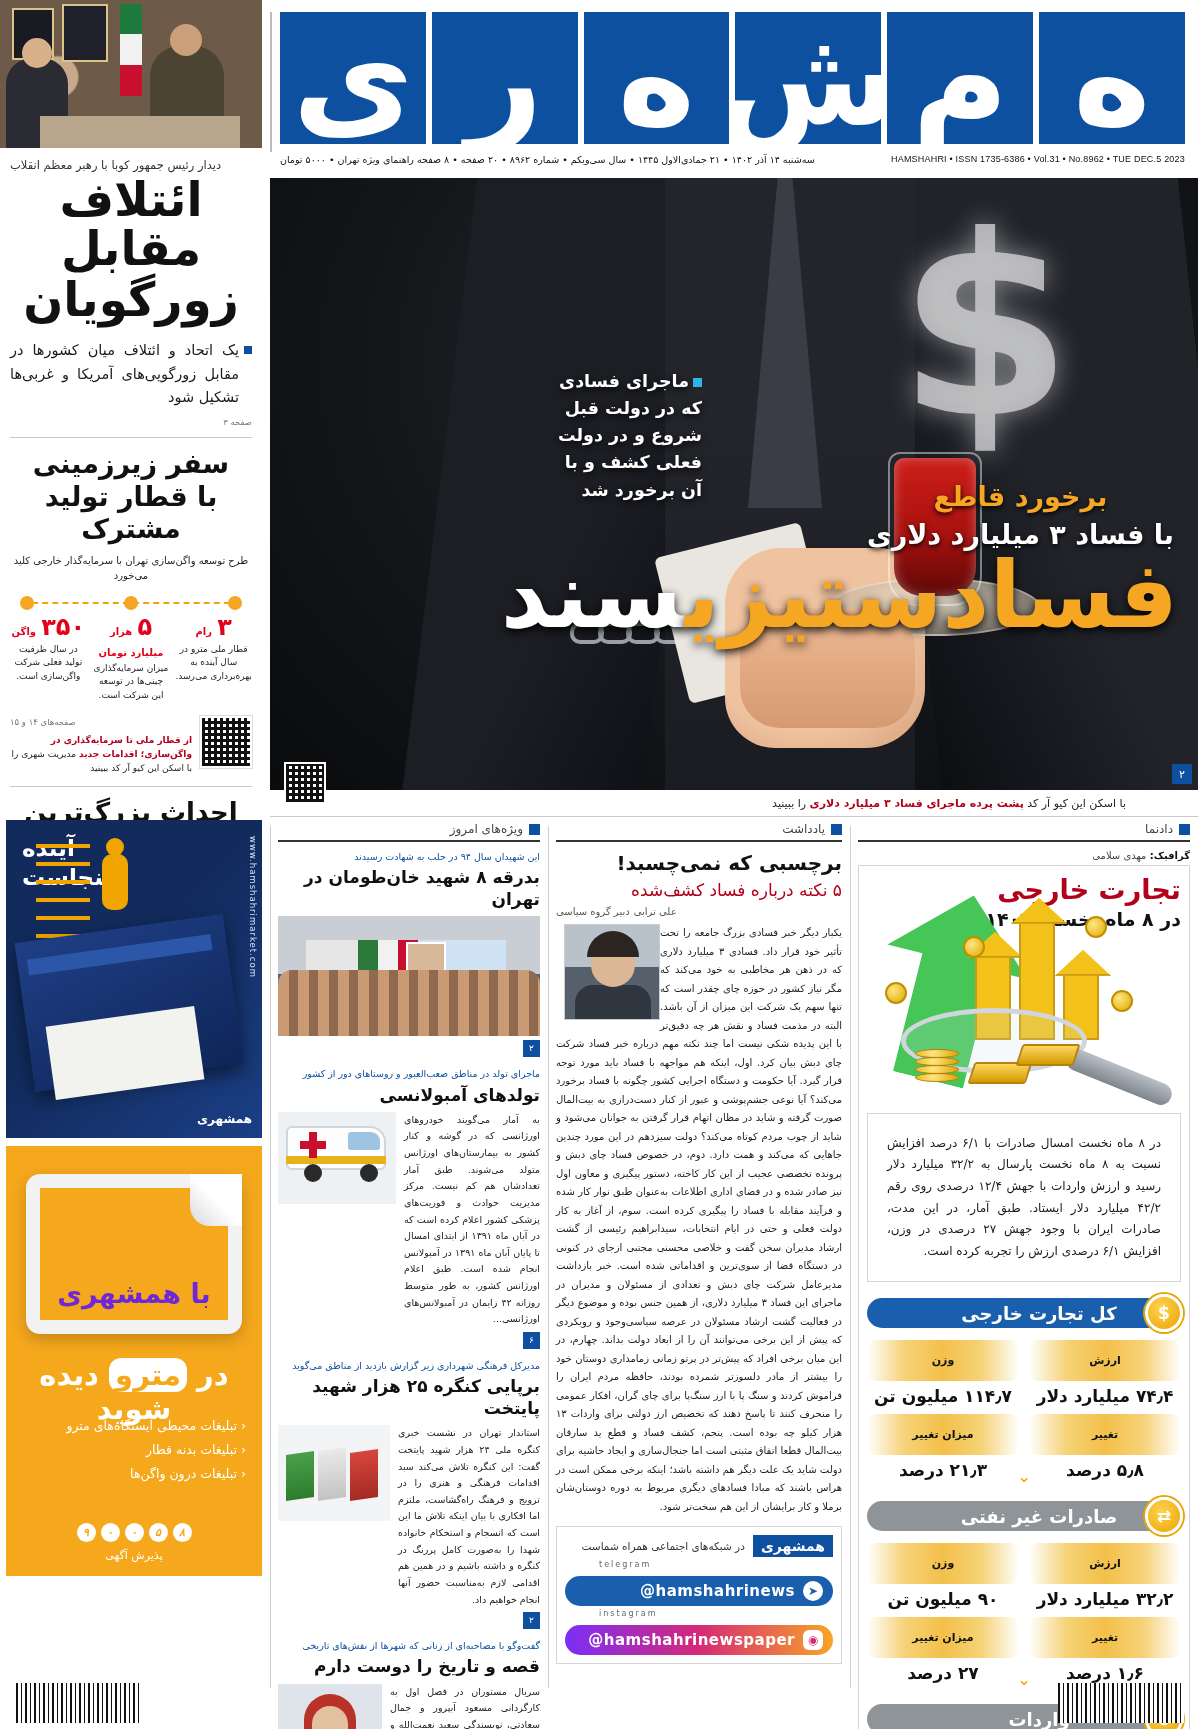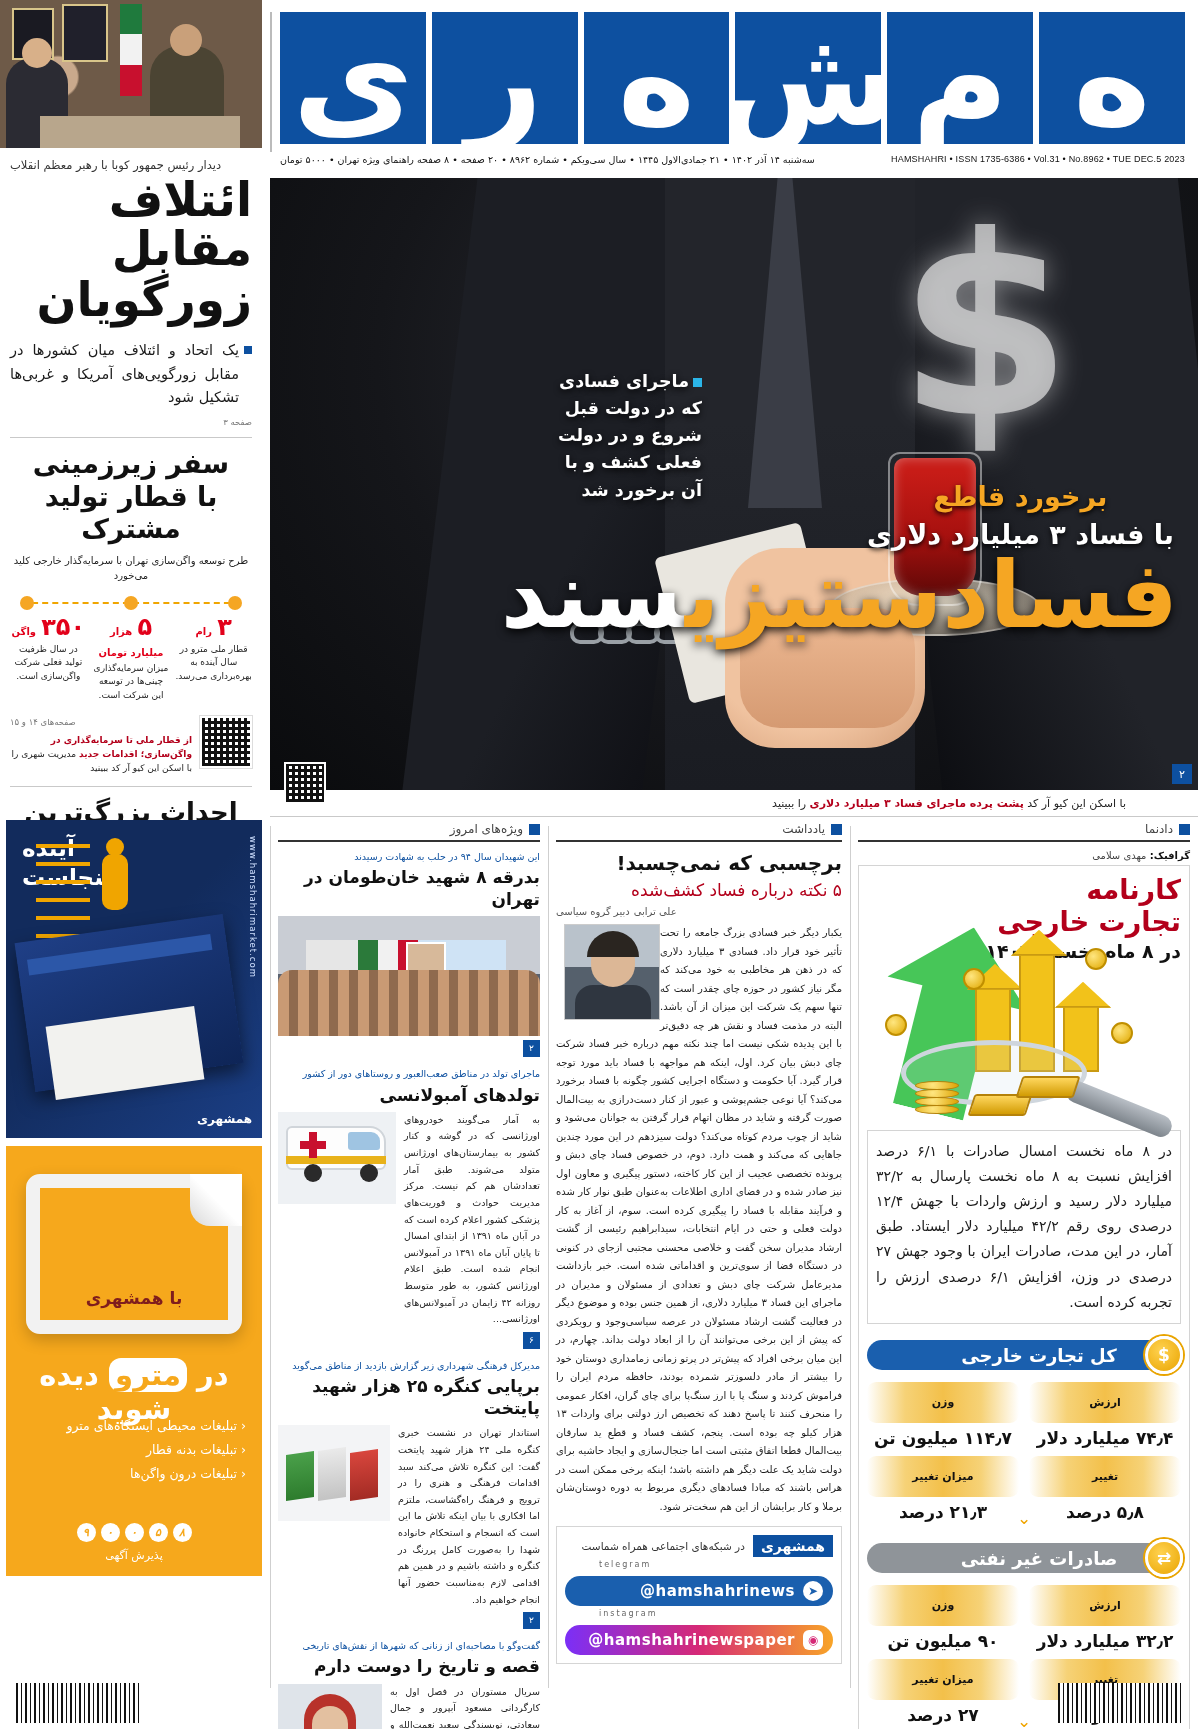--- a/index.html
+++ b/index.html
@@ -43,21 +43,21 @@
      display:flex; align-items:center; justify-content:center; }
   .dateline { position:absolute; left:18px; top:150px; width:905px; height:18px;
      display:flex; justify-content:space-between; align-items:center;
      font-size:9.5px; color:#111; letter-spacing:.2px; }
   .dateline .en { direction:ltr; font-family:"Liberation Sans",sans-serif; font-size:9px; }
   .dateline .fa { font-size:9.5px; }
 
   
   .leftcol { position:absolute; left:0; top:152px; width:262px; height:630px; padding:0 10px; }
   .kicker { font-size:11.5px; color:#333; text-align:left; margin:6px 0 4px; }
-  .h1 { font-size:47px; font-weight:700; line-height:1.04; color:#111; text-align:right; letter-spacing:-1px; }
+  .h1 { font-size:47px; font-weight:700; line-height:1.04; color:#111; text-align:center; letter-spacing:-1px; }
   .h1.l2 { margin-top:2px; }
   .bullet-line { display:flex; gap:5px; align-items:flex-start; margin-top:14px; }
   .bullet-sq { width:8px; height:8px; background:#0d50a0; margin-top:7px; flex:0 0 8px; }
   .sub { font-size:14.5px; line-height:1.65; color:#1a1a1a; text-align:justify; }
   .pageref { font-size:8.5px; color:#777; margin-top:7px; }
   .hr { height:1px; background:#c9c9c9; margin:10px 0; }
   .h2 { font-size:27px; font-weight:700; line-height:1.2; color:#111; text-align:center; }
   .deck { font-size:10px; color:#222; text-align:center; margin-top:7px; line-height:1.5; }
 
   .dotrail { position:relative; height:16px; margin:12px 2px 2px; }
@@ -176,22 +176,22 @@
   .adbook .fig { position:absolute; left:96px; top:34px; width:26px; height:56px; background:#f0a500; border-radius:10px; }
   .adbook .fig:after{content:"";position:absolute;left:4px;top:-16px;width:18px;height:18px;border-radius:50%;background:#f0a500;}
   .adbook .logo { position:absolute; right:10px; bottom:12px; font-size:12px; color:#fff; font-weight:700; letter-spacing:1px; }
 
   .admetro { width:256px; height:430px; background:#f6a81c; position:relative; margin-top:8px; overflow:hidden; }
   .admetro .card { position:absolute; left:20px; top:28px; width:216px; height:160px;
      border:14px solid #f2f2f2; border-radius:14px; background:#f6a81c;
      box-shadow:0 6px 16px rgba(0,0,0,.2); }
   .admetro .card:after { content:""; position:absolute; right:-14px; top:-14px; width:52px; height:52px;
      background:linear-gradient(225deg,#ffffff 0 50%, #d8d8d8 100%); border-radius:0 0 0 20px; }
-  .admetro .ba { position:absolute; left:40px; top:142px; width:176px; height:34px; color:#7f1d1d;
-     font-size:17px; font-weight:700; text-align:center; }
+  .admetro .ba { position:absolute; left:40px; top:132px; width:176px; height:34px; color:#6d28d9;
+     font-size:27px; font-weight:700; text-align:center; }
   .admetro .mline { position:absolute; left:8px; top:212px; width:240px; text-align:center;
      font-size:29px; font-weight:700; color:#ffffff; }
   .admetro .mline em { color:#f6a81c; background:#fff; border-radius:12px; padding:0 6px; font-style:normal; }
   .admetro .bullets { position:absolute; left:16px; top:268px; width:224px; text-align:right; }
   .admetro .bullets div { font-size:12.5px; color:#fff; line-height:1.9; }
   .admetro .bullets span { color:#fff; margin-left:4px; }
   .admetro .phone { position:absolute; left:0; right:0; bottom:14px; text-align:center;
      font-size:11px; color:#fff; }
   .admetro .circles { position:absolute; left:0; right:0; bottom:34px; display:flex; justify-content:center; gap:5px; }
   .admetro .circles i { width:19px; height:19px; border-radius:50%; background:#fff; color:#f6a81c;
@@ -283,22 +283,22 @@
   .ig-art .handle { position:absolute; left:196px; bottom:4px; width:112px; height:22px;
      background:linear-gradient(#b9bfc6,#7e858c); border-radius:11px; transform:rotate(22deg); }
   .ig-art .coin { position:absolute; width:22px; height:22px; border-radius:50%;
      background:radial-gradient(circle at 35% 35%, #ffe680, #e0a800); border:2px solid #c08f00; }
   .ig-art .ingot { position:absolute; bottom:8px; width:58px; height:22px; background:linear-gradient(#ffd75e,#d29b03);
      border:2px solid #b5820a; border-radius:3px; transform:skewX(-18deg); }
   .ig-art .stack { position:absolute; left:48px; bottom:10px; width:44px; height:36px; }
   .ig-art .stack i { position:absolute; left:0; width:44px; height:9px; border-radius:50%;
      background:radial-gradient(circle at 40% 40%, #ffe680, #dda200); border:1px solid #b5820a; }
 
-  .ig-note { font-size:14px; line-height:1.8; color:#1b1b1b; text-align:justify;
-     border:1px solid #d4d4d4; padding:8px; margin-top:6px; }
+  .ig-note { font-size:12px; line-height:1.8; color:#1b1b1b; text-align:justify;
+     border:1px solid #d4d4d4; padding:19px; margin-top:21px; }
 
   .secthead { display:flex; align-items:center; gap:0; margin-top:12px; position:relative; height:38px; }
   .secthead .bar { flex:1; height:30px; border-radius:15px; display:flex; align-items:center;
      justify-content:center; color:#fff; font-size:18px; font-weight:700; padding-left:30px; }
   .secthead .bar.blue { background:#1a5fae; }
   .secthead .bar.grey { background:#8f9499; }
   .secthead .badge { position:absolute; right:-2px; top:0; width:38px; height:38px; border-radius:50%;
      background:radial-gradient(circle at 40% 35%, #ffd250, #e9a400); border:3px solid #fff;
      box-shadow:0 0 0 2px #e9a400; display:flex; align-items:center; justify-content:center;
      color:#fff; font-size:17px; font-weight:700; }
@@ -624,21 +624,20 @@
         <span class="lbl">دادنما</span>
       </div>
       <div class="colrule"></div>
       <div class="gfx-by">
         <b>گرافیک:</b>
         <span>مهدی سلامی</span>
       </div>
 
       <div class="igbox">
         <div class="ig-title">
-          <div class="l1">کارنامه</div>
           <div class="l1">تجارت خارجی</div>
           <div class="l3">در ۸ ماه نخست ۱۴۰۲</div>
         </div>
         <div class="ig-art">
           <div class="garrow"></div>
           <div class="ybar" style="left:108px;height:88px"></div>
           <div class="ybar" style="left:152px;height:122px"></div>
           <div class="ybar" style="left:196px;height:70px"></div>
           <div class="lens"></div>
           <div class="handle"></div>

